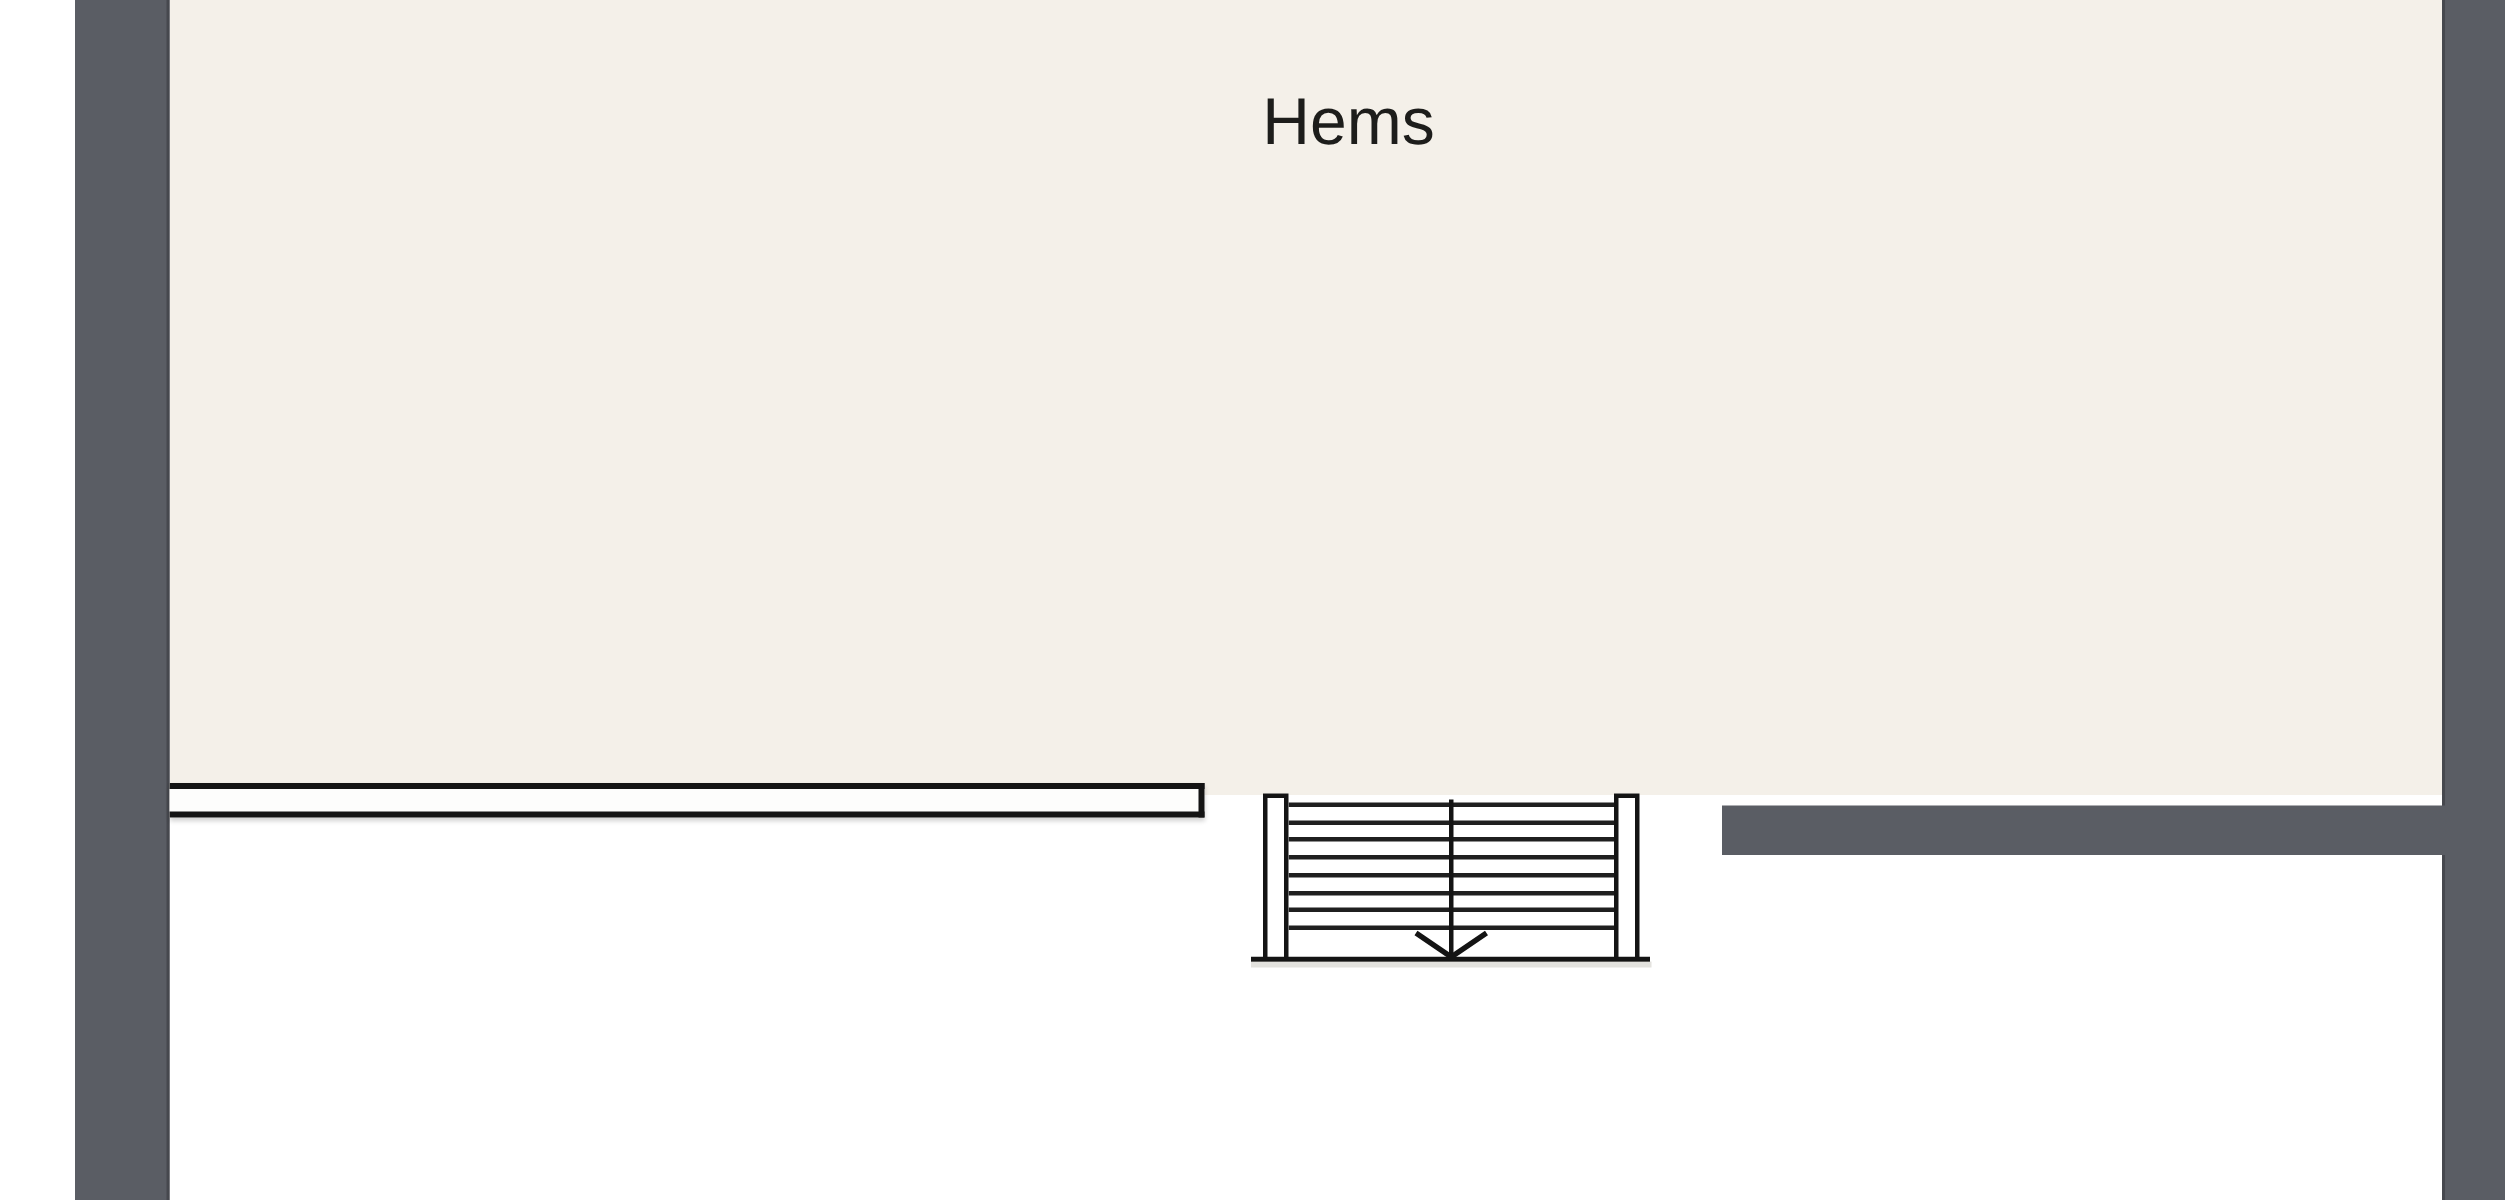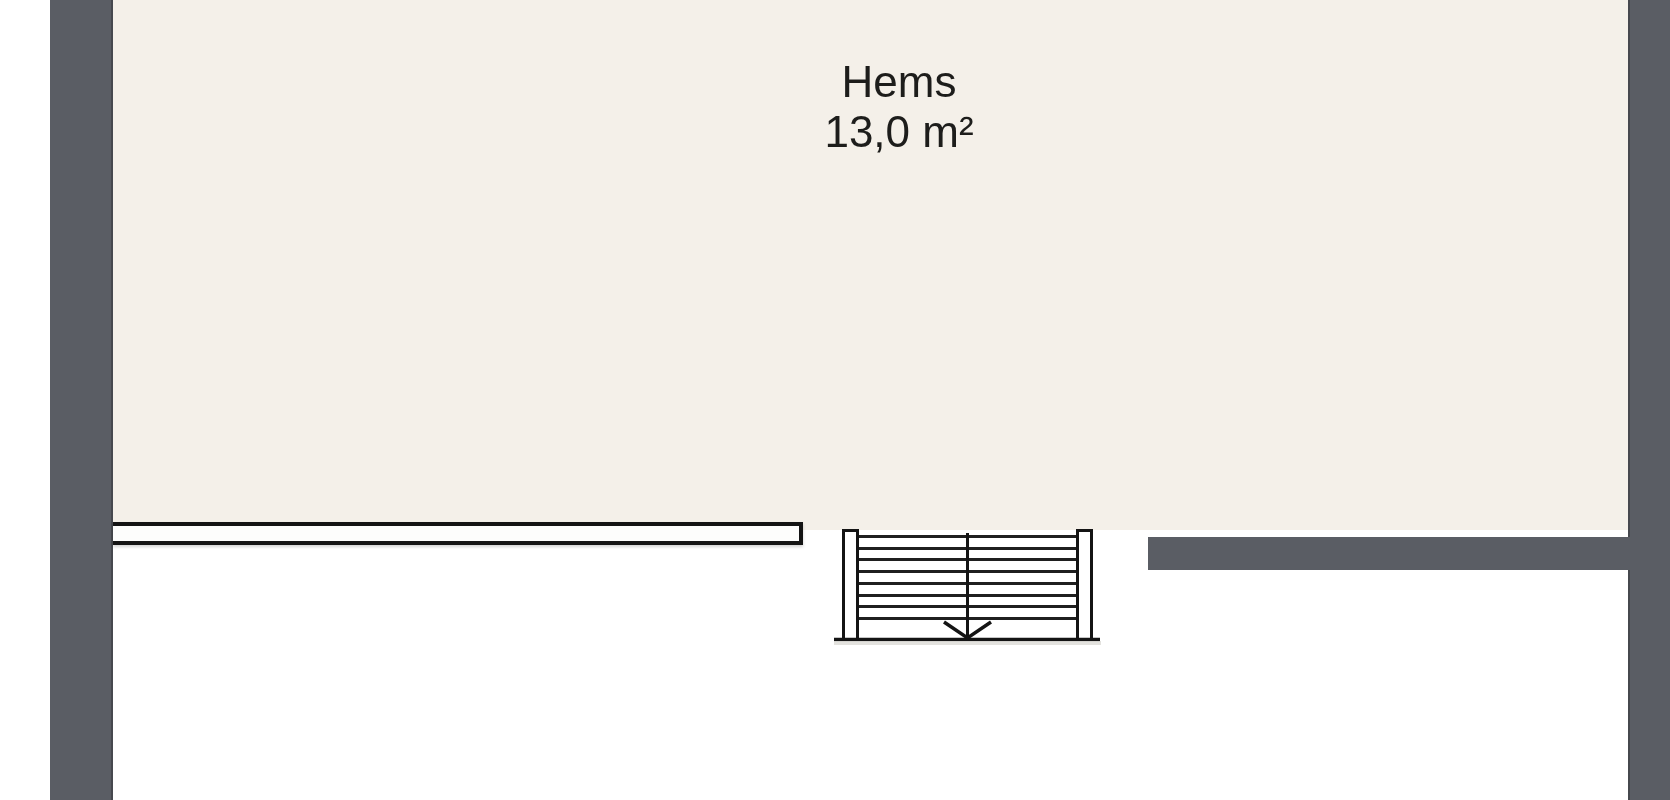--- a/index.html
+++ b/index.html
@@ -51,21 +51,20 @@
 <div class="plan">
 
   <div class="floor"></div>
 
   <div class="wall wall-left"></div>
   <div class="wall wall-right"></div>
   <div class="wall wall-partition"></div>
 
   <div class="room-label">
     <div>Hems</div>
-    <div>13,0 m²</div>
   </div>
 
   <div class="railing"></div>
 
   <div class="stairs">
     <div class="steps">
         <div class="step-line" style="top: 6px;"></div>
         <div class="step-line" style="top: 17.7143px;"></div>
         <div class="step-line" style="top: 29.4286px;"></div>
         <div class="step-line" style="top: 41.1429px;"></div>

